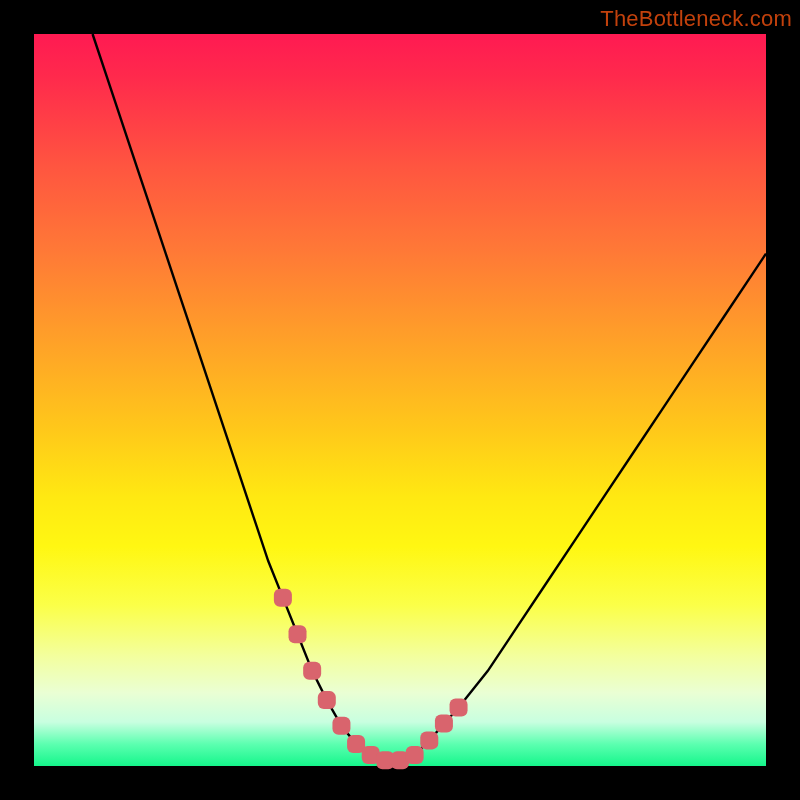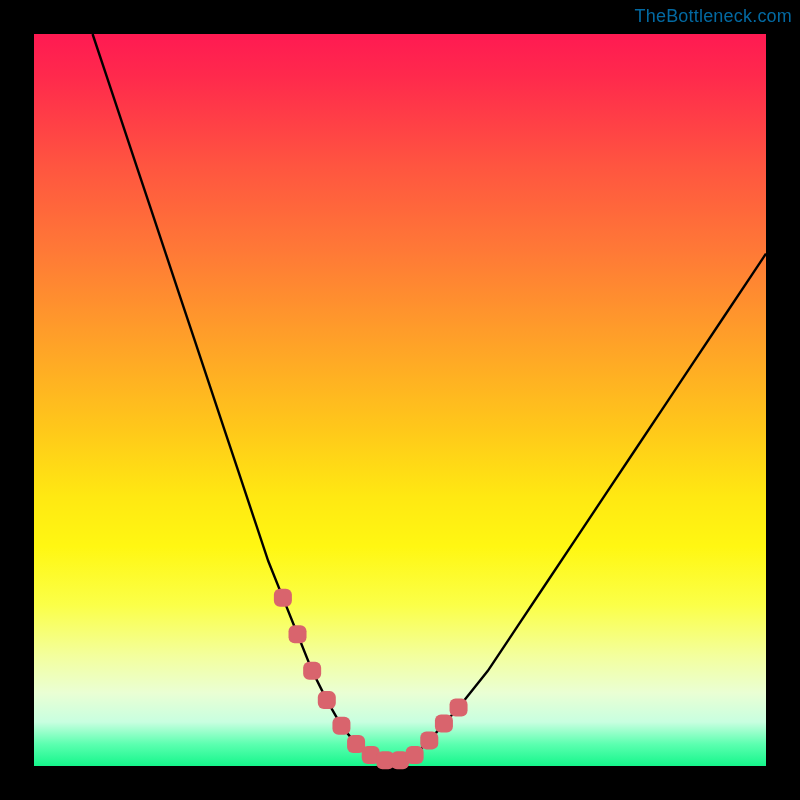--- a/index.html
+++ b/index.html
@@ -39,22 +39,22 @@
       #eaffd4 90%,
       #c8ffe0 94%,
       #5cffb0 97%,
       #15f68b 100%
     );
   }
   .watermark {
     position: absolute;
     top: 6px;
     right: 8px;
-    color: #0369a1;
-    font-size: 18px;
+    color: #c2410c;
+    font-size: 22px;
     font-weight: 500;
     letter-spacing: 0.2px;
     user-select: none;
   }
   svg.curve {
     position: absolute;
     top: 0;
     left: 0;
     width: 732px;
     height: 732px;

